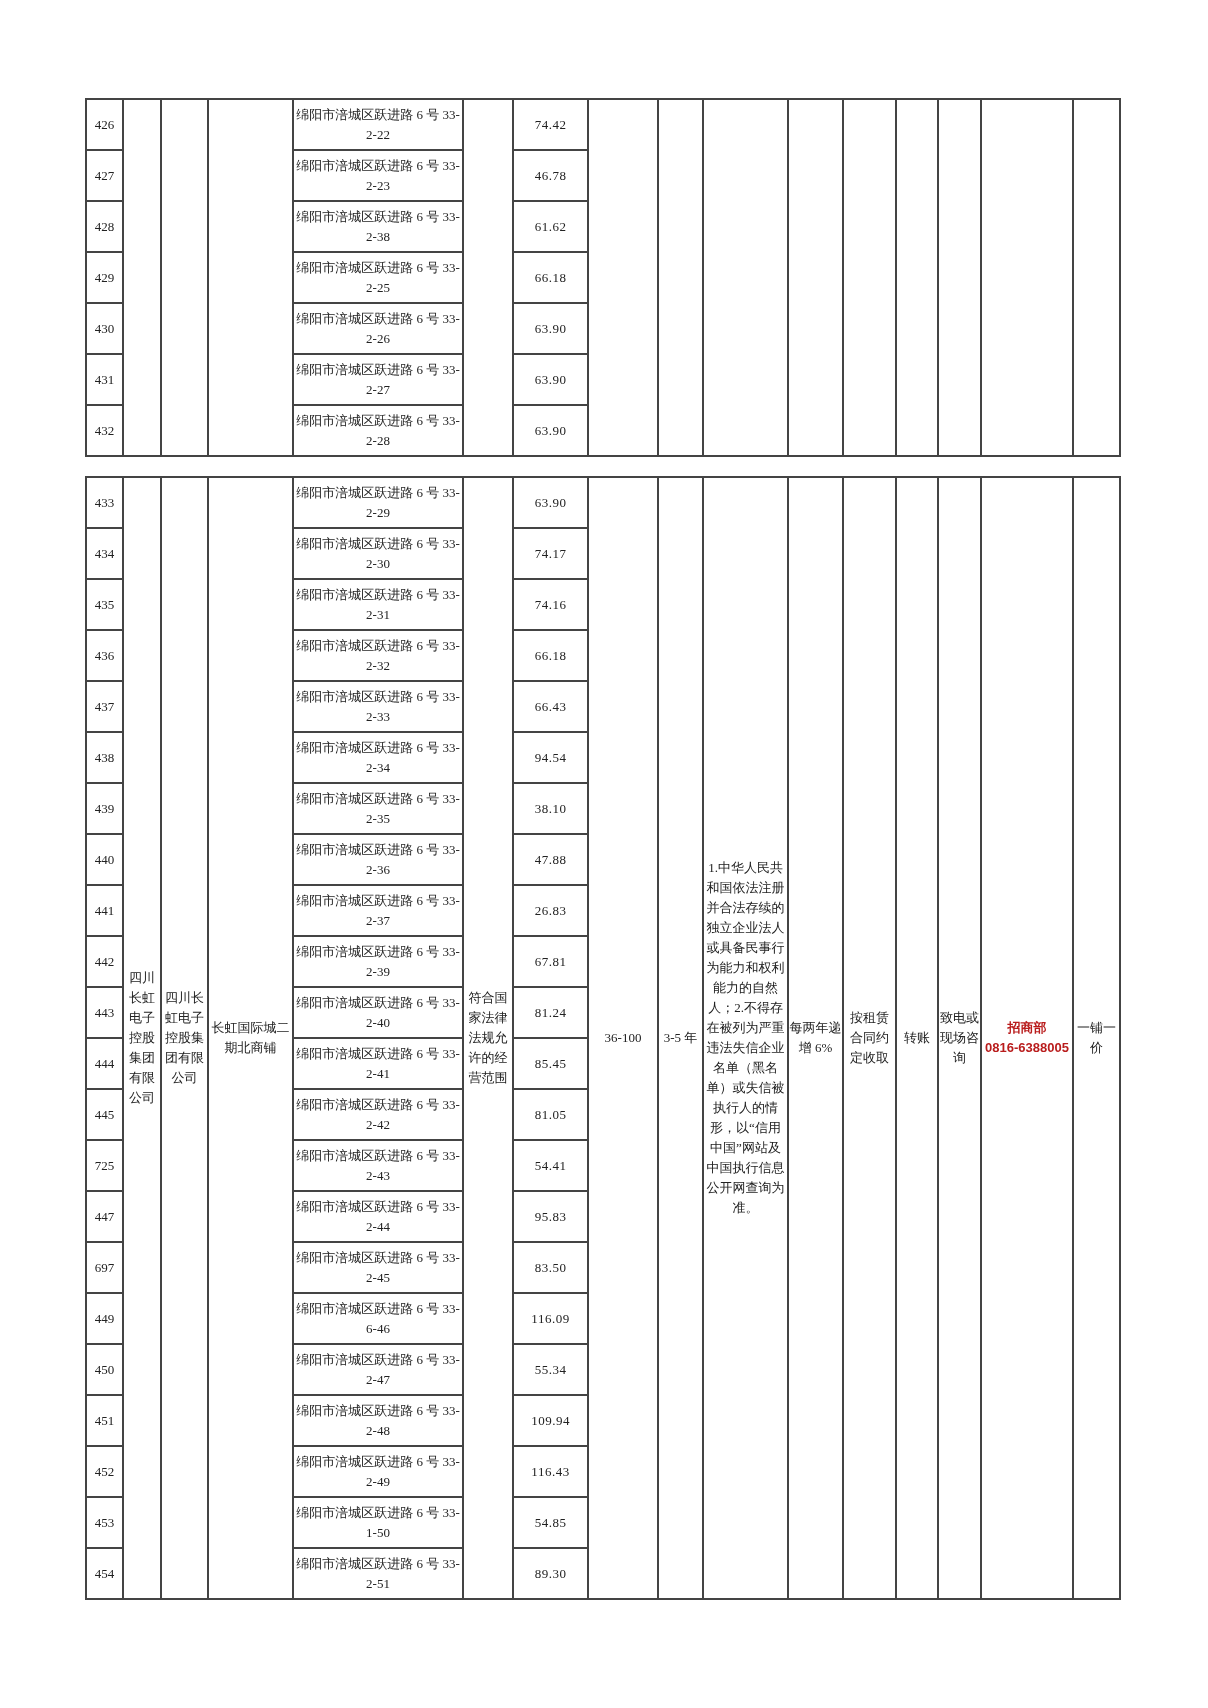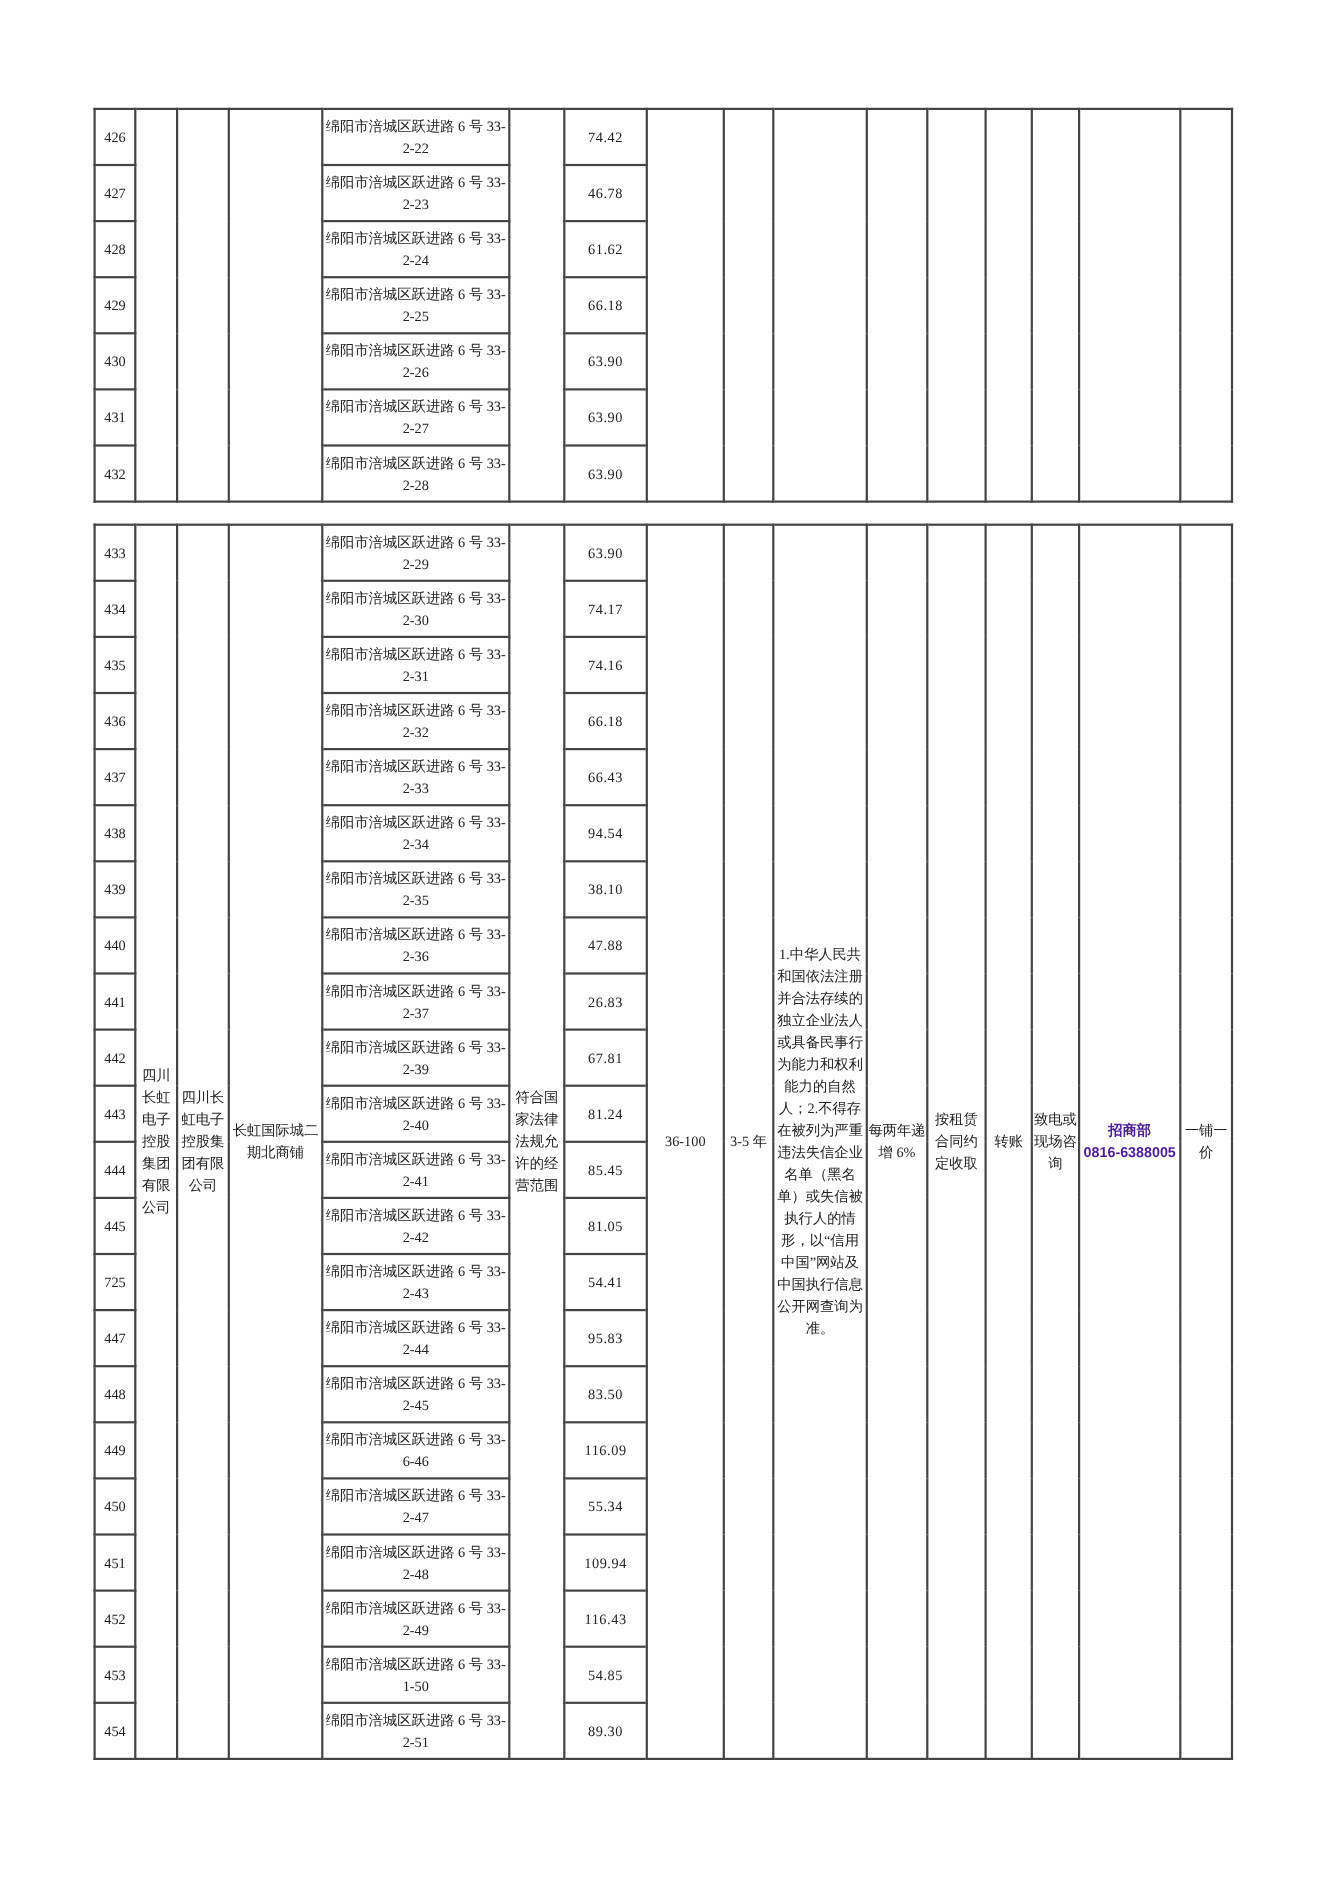--- a/index.html
+++ b/index.html
@@ -39,21 +39,21 @@
   td.req{font-size:12px;line-height:17px;padding:0 2px;border-radius:26px;}
   td.addr{font-size:12.5px;line-height:22px;}
   td.addr .l1{white-space:nowrap;}
   td.num{font-size:13px;}
   td.area{font-size:13px;letter-spacing:0.5px;}
   td.phone{
     font-family:"Liberation Sans","DejaVu Sans",sans-serif;
     font-weight:600;
     font-size:13px;
     line-height:19px;
-    color:#4c1d95;
+    color:#b91c1c;
   }
 </style>
 </head>
 <body>
 
 <div class="page">
   <table class="tbl" id="section1">
     <colgroup>
       <col style="width:37px">
         <col style="width:38px">
@@ -99,21 +99,21 @@
           <td class="addr">
             <div class="l1">绵阳市涪城区跃进路 6 号 33-</div>
             <div>2-23</div>
           </td>
           <td class="area">46.78</td>
         </tr>
         <tr>
           <td class="num">428</td>
           <td class="addr">
             <div class="l1">绵阳市涪城区跃进路 6 号 33-</div>
-            <div>2-24</div>
+            <div>2-38</div>
           </td>
           <td class="area">61.62</td>
         </tr>
         <tr>
           <td class="num">429</td>
           <td class="addr">
             <div class="l1">绵阳市涪城区跃进路 6 号 33-</div>
             <div>2-25</div>
           </td>
           <td class="area">66.18</td>
@@ -295,21 +295,21 @@
         </tr>
         <tr>
           <td class="num">447</td>
           <td class="addr">
             <div class="l1">绵阳市涪城区跃进路 6 号 33-</div>
             <div>2-44</div>
           </td>
           <td class="area">95.83</td>
         </tr>
         <tr>
-          <td class="num">448</td>
+          <td class="num">697</td>
           <td class="addr">
             <div class="l1">绵阳市涪城区跃进路 6 号 33-</div>
             <div>2-45</div>
           </td>
           <td class="area">83.50</td>
         </tr>
         <tr>
           <td class="num">449</td>
           <td class="addr">
             <div class="l1">绵阳市涪城区跃进路 6 号 33-</div>

